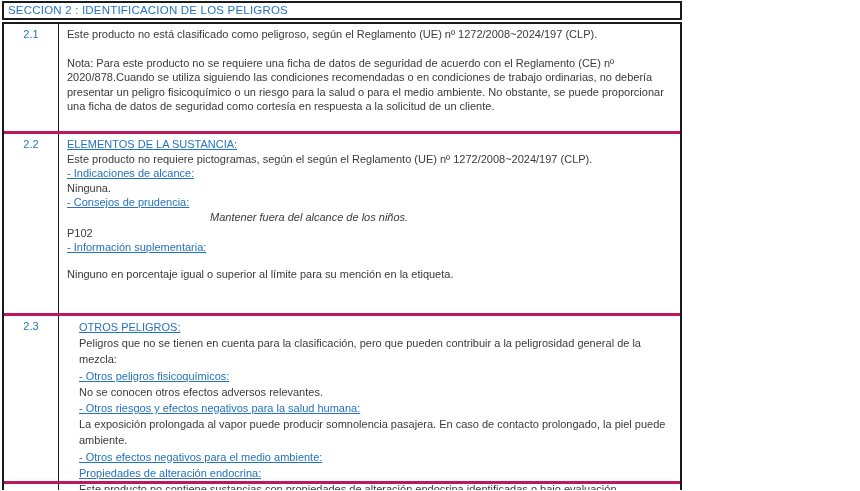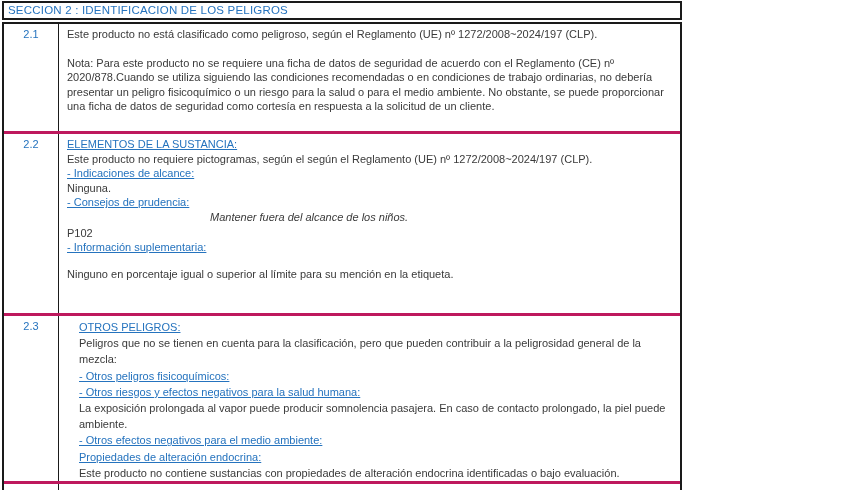--- a/index.html
+++ b/index.html
@@ -137,20 +137,21 @@
         <div class="t-text">Ninguno en porcentaje igual o superior al límite para su mención en la etiqueta.</div>
       </div>
     </div>
 
     <div class="row row-2-3">
       <div class="num-cell">2.3</div>
       <div class="content-cell loose">
         <div class="t-title">OTROS PELIGROS:</div>
         <div class="t-text">Peligros que no se tienen en cuenta para la clasificación, pero que pueden contribuir a la peligrosidad general de la mezcla:</div>
         <div class="t-label">- Otros peligros fisicoquímicos:</div>
+        <div class="t-text">No se conocen otros efectos adversos relevantes.</div>
         <div class="t-label">- Otros riesgos y efectos negativos para la salud humana:</div>
         <div class="t-text">La exposición prolongada al vapor puede producir somnolencia pasajera. En caso de contacto prolongado, la piel puede ambiente.</div>
         <div class="t-label">- Otros efectos negativos para el medio ambiente:</div>
         <div class="t-label">Propiedades de alteración endocrina:</div>
         <div class="t-text">Este producto no contiene sustancias con propiedades de alteración endocrina identificadas o bajo evaluación.</div>
       </div>
     </div>
 
     <div class="row last">
       <div class="num-cell"></div>

